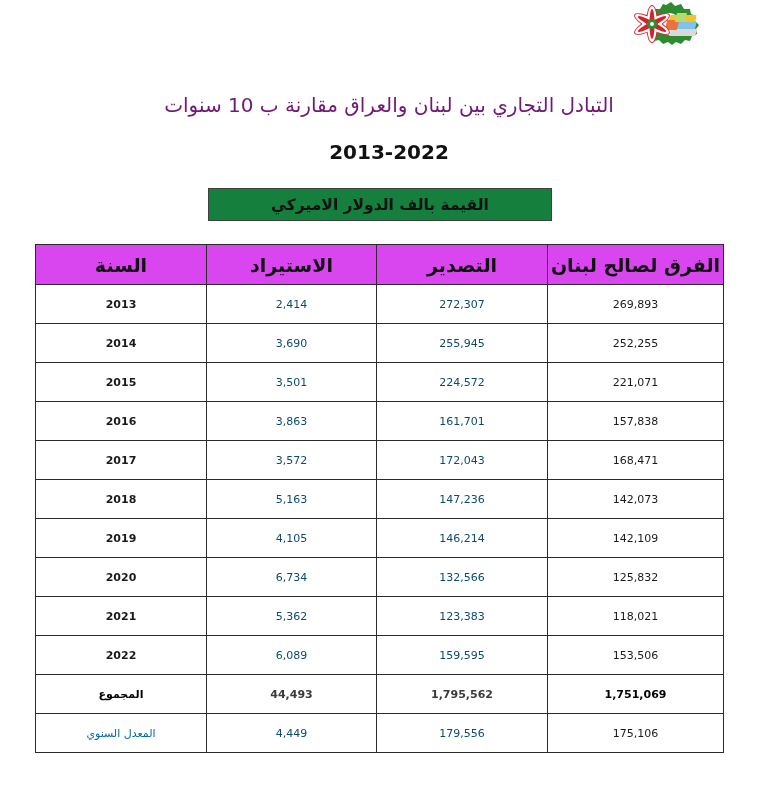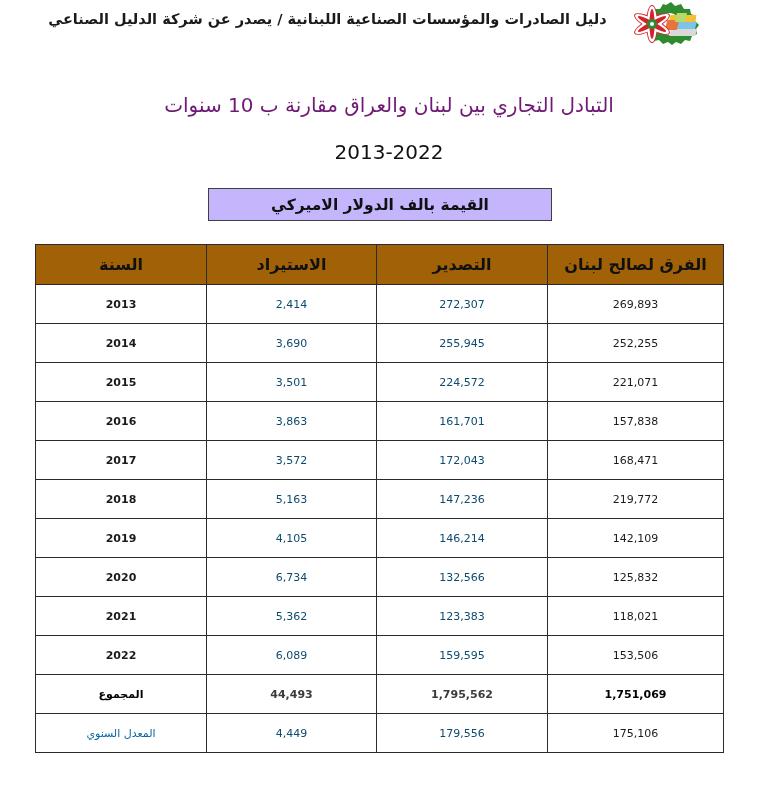--- a/index.html
+++ b/index.html
@@ -57,32 +57,32 @@
     line-height: 34px;
   }
   .doc-title-years {
     position: absolute;
     top: 140px;
     left: 60px;
     width: 658px;
     text-align: center;
     direction: ltr;
     font-size: 20px;
-    font-weight: normal;
+    font-weight: bold;
     color: #111111;
   }
 
   
   .caption-box {
     position: absolute;
     top: 188px;
     left: 208px;
     width: 344px;
     height: 33px;
-    background: #c4b5fd;
+    background: #15803d;
     border: 1px solid #3f3f3f;
     box-sizing: border-box;
     display: flex;
     align-items: center;
     justify-content: center;
     direction: rtl;
     font-size: 15.5px;
     font-weight: bold;
     color: #111111;
   }
@@ -99,25 +99,25 @@
   }
   .data-table td, .data-table th {
     border: 1px solid #2b2b2b;
     height: 38px;
     padding: 0;
     text-align: center;
     vertical-align: middle;
     font-size: 11px;
   }
   .data-table thead th {
-    background: #a16207;
+    background: #d946ef;
     color: #111111;
     font-weight: bold;
     height: 39px;
-    font-size: 16px;
+    font-size: 19px;
   }
   
   .col-year  { width: 171px; }
   .col-imp   { width: 170px; }
   .col-exp   { width: 171px; }
   .col-diff  { width: 176px; }
 
   .cell-year {
     color: #1a1a1a;
     font-weight: bold;
@@ -138,21 +138,20 @@
   
   tr.row-average .cell-year {
     font-weight: normal;
     color: #0369a1;
   }
 </style>
 </head>
 <body>
 
 <div class="masthead">
-  <div class="masthead-text">دليل الصادرات والمؤسسات الصناعية اللبنانية / يصدر عن شركة الدليل الصناعي</div>
 
   <div class="masthead-logo">
     <svg viewBox="0 0 88 48" width="88" height="48" aria-hidden="true">
 
       <g fill="#2e8b30">
         <path d="M40 4 l5 -3 l4 4 l6 -2 l3 5 l6 0 l1 5 l5 2 l-1 5 l4 4 l-3 4 l1 5 l-5 2 l-2 5 l-5 -1 l-4 4 l-5 -2 l-4 3 l-4 -3 l-5 2 l-4 -4 l-5 1 l-2 -5 l-5 -2 l1 -5 l-3 -4 l4 -4 l-1 -5 l5 -2 l1 -5 l6 0 l3 -5 l6 2 z"></path>
       </g>
       <circle cx="43" cy="23" r="11" fill="#ffffff"></circle>
 
       <g>
@@ -232,21 +231,21 @@
     </tr>
 
     <tr class="row-data">
       <td class="cell-dark">168,471</td>
       <td class="cell-grey">172,043</td>
       <td class="cell-grey">3,572</td>
       <td class="cell-year">2017</td>
     </tr>
 
     <tr class="row-data">
-      <td class="cell-dark">219,772</td>
+      <td class="cell-dark">142,073</td>
       <td class="cell-grey">147,236</td>
       <td class="cell-grey">5,163</td>
       <td class="cell-year">2018</td>
     </tr>
 
     <tr class="row-data">
       <td class="cell-dark">142,109</td>
       <td class="cell-grey">146,214</td>
       <td class="cell-grey">4,105</td>
       <td class="cell-year">2019</td>

